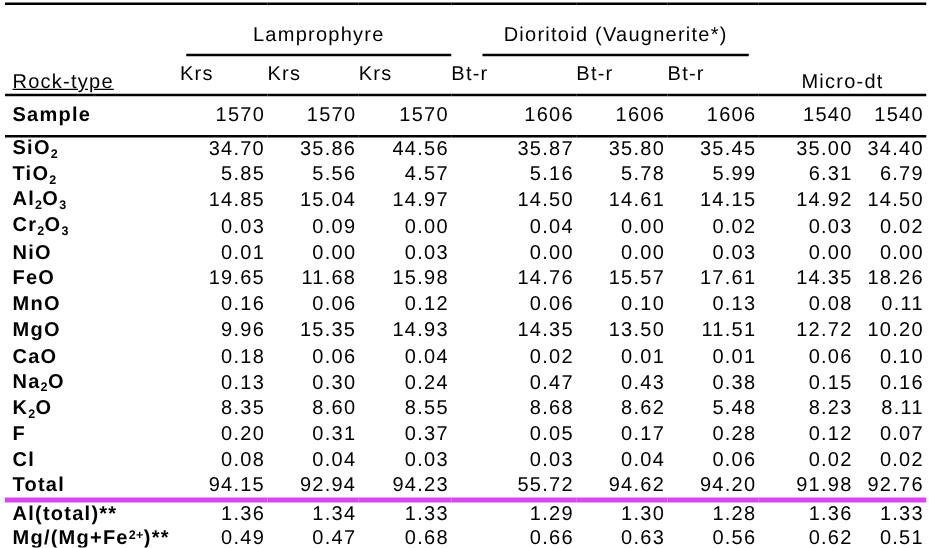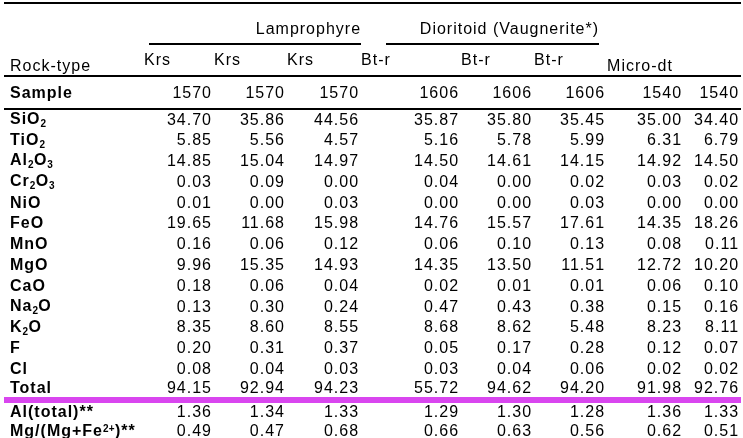--- a/index.html
+++ b/index.html
@@ -24,39 +24,39 @@
   }
   th { font-weight: normal; padding: 0; }
   td { padding: 0; }
 
   
   thead { border-bottom: 2px solid #000; }
   tr.group-head th { height: 30px; vertical-align: bottom; }
   .spanner {
     border-bottom: 2px solid #000;
     padding-bottom: 5px;
-    text-align: right;
+    text-align: center;
   }
   th.g0 .spanner { margin-left: 5px; }
   th.g1 .spanner { margin-left: 25px; margin-right: 8px; margin-top: 16px; }
-  th.corner { text-align: left; padding-left: 6px; vertical-align: middle; }
-  th.micro  { text-align: left; vertical-align: middle; }
+  th.corner { text-align: left; padding-left: 6px; vertical-align: middle; text-decoration: underline; }
+  th.micro  { text-align: center; vertical-align: middle; }
   tr.sub-head th {
     height: 30px;
     text-align: left;
     padding-right: 8px;
     vertical-align: middle;
   }
 
   
   tbody.samples { border-bottom: 2px solid #000; }
   tbody.samples tr { height: 33px; }
 
   
-  tbody.oxides { border-bottom: 6px solid #d946ef; margin-left: 15px; }
+  tbody.oxides { border-bottom: 4px solid #d946ef; margin-left: 15px; }
   tbody.oxides tr { height: 20.8px; }
   tbody.derived tr { height: 21px; }
 
   th.rowlabel { text-align: left; padding-left: 6px; font-weight: bold; }
   td.num { text-align: right; padding-right: 2px; }
 
   sub, sup { font-size: 10px; letter-spacing: 0.3px; }
   sub { vertical-align: -3px; }
   sup { vertical-align: 4px; }
 </style>

